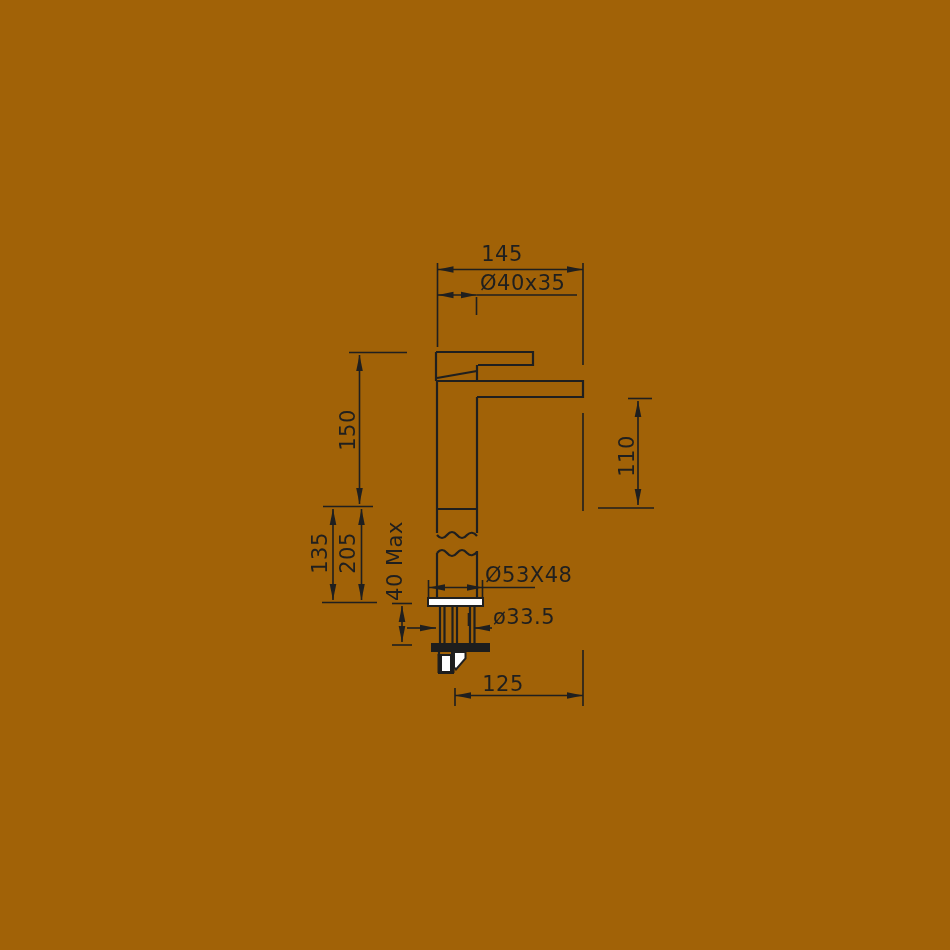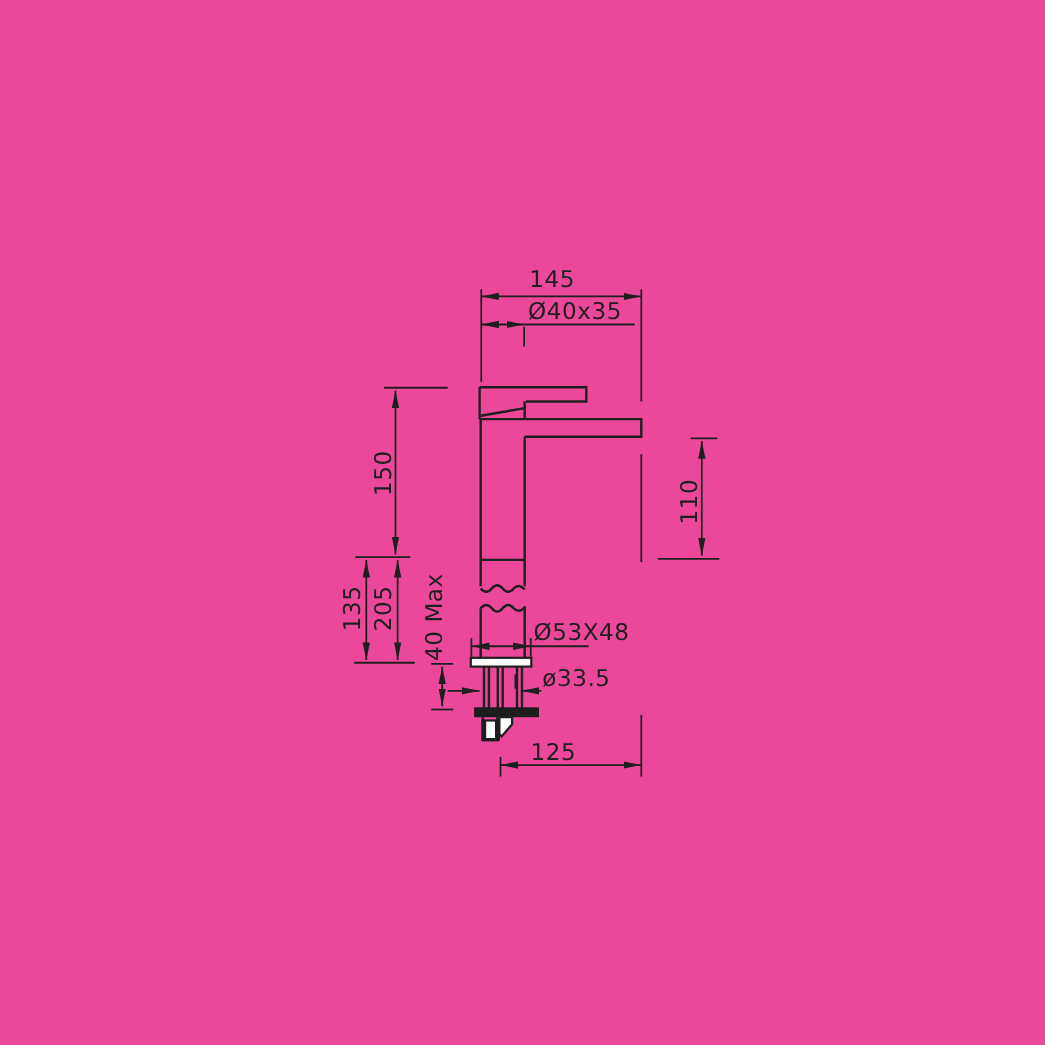--- a/index.html
+++ b/index.html
@@ -1,20 +1,20 @@
 <!DOCTYPE html>
 <html><head>
 <meta charset="utf-8">
 <style>
   html, body { margin: 0; padding: 0; background: #ffffff; }
   .page {
     position: relative;
     width: 950px;
     height: 950px;
-    background: #ec4899;
+    background: #a16207;
     overflow: hidden;
     font-family: "DejaVu Sans", "Liberation Sans", sans-serif;
   }
   svg text {
     font-family: "DejaVu Sans", "Liberation Sans", sans-serif;
     fill: #1f1f1f;
   }
   .dim-label { font-size: 21px; letter-spacing: 0.5px; }
   .outline { stroke: #1f1f1f; stroke-width: 2.2; fill: none; stroke-linecap: butt; }
   .thin    { stroke: #1f1f1f; stroke-width: 1.6; fill: none; stroke-linecap: butt; }

